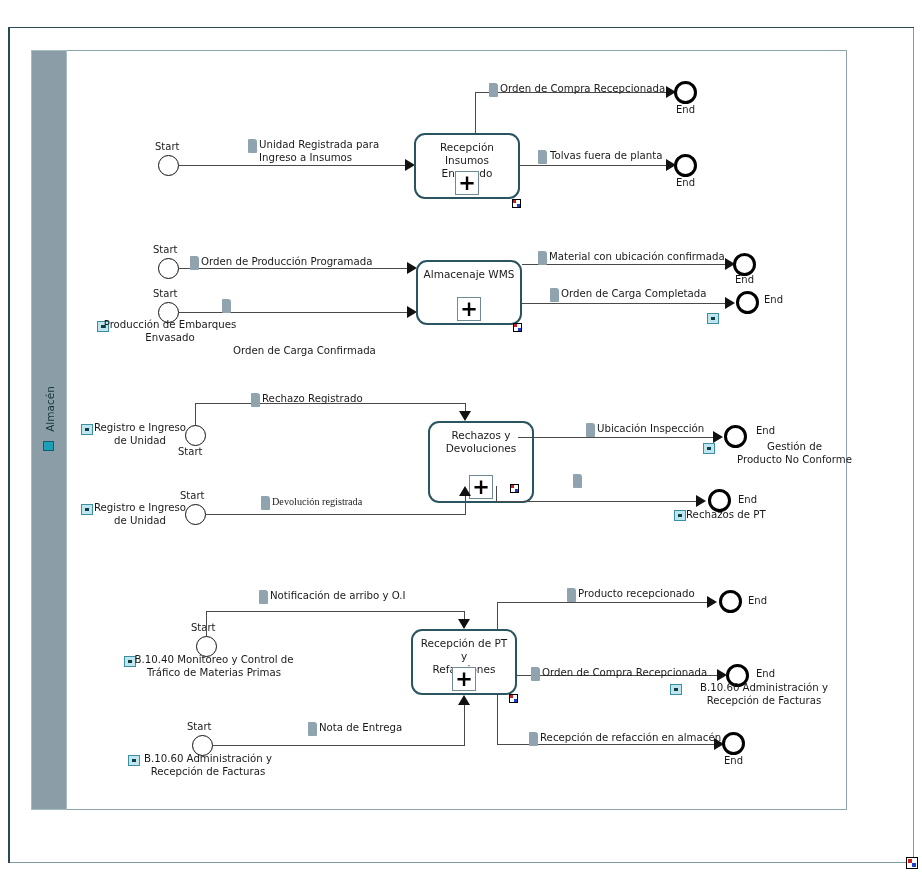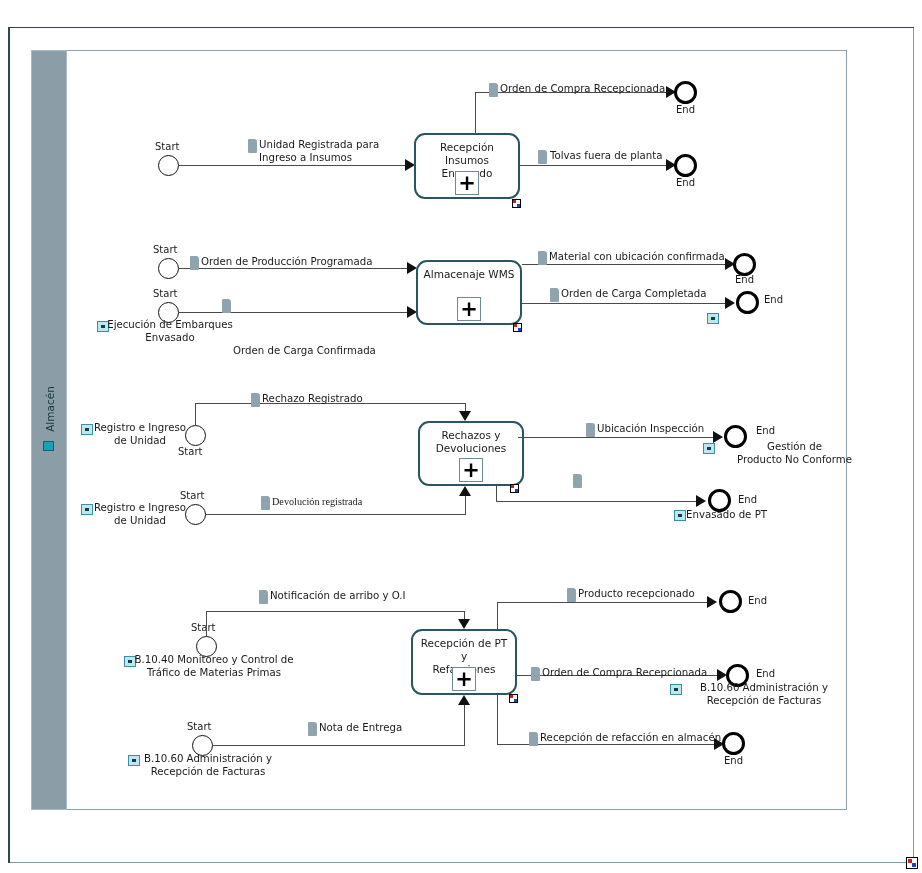--- a/index.html
+++ b/index.html
@@ -323,21 +323,21 @@
   <div class="doc-icon" style="left:190px; top:256px;"></div>
   <div class="flow-label" style="left:201px; top:256px;">Orden de Producción Programada</div>
 
   <div class="start-ev" style="left:158px; top:302px;"></div>
   <div class="ev-caption" style="left:153px; top:288px;">Start</div>
   <div class="ln h" style="left:179px; top:312px; width:232px;"></div>
   <div class="arrow-r" style="left:407px; top:306px;"></div>
   <div class="doc-icon" style="left:222px; top:299px;"></div>
   <div class="flow-label" style="left:233px; top:299px;margin-top:46px;">Orden de Carga Confirmada</div>
   <div class="link-icon" style="left:97px; top:321px;"></div>
-  <div class="link-ref center" style="left:100px; top:319px; width:140px;">Ejecución de Embarques
+  <div class="link-ref center" style="left:100px; top:319px; width:140px;">Producción de Embarques
 Envasado</div>
 
   <div class="task" style="left:416px; top:260px; width:106px; height:65px;">
     <div class="task-label">Almacenaje WMS</div>
     <div class="task-plus">+</div>
   </div>
   <div class="task-marker" style="left:513px; top:323px;">
       <i class="r"></i>
       <i class="b"></i>
     </div>
@@ -363,21 +363,21 @@
   <div class="link-ref center" style="left:85px; top:422px; width:110px;">Registro e Ingreso
 de Unidad</div>
 
   <div class="ln v" style="left:195px; top:403px; height:23px;"></div>
   <div class="ln h" style="left:195px; top:403px; width:271px;"></div>
   <div class="ln v" style="left:465px; top:403px; height:10px;"></div>
   <div class="arrow-d" style="left:459px; top:411px;"></div>
   <div class="doc-icon" style="left:251px; top:393px;"></div>
   <div class="flow-label" style="left:262px; top:393px;">Rechazo Registrado</div>
 
-  <div class="task" style="left:418px; top:421px; width:106px; height:65px;">
+  <div class="task" style="left:428px; top:421px; width:106px; height:82px;">
     <div class="task-label">Rechazos y
 Devoluciones</div>
     <div class="task-plus">+</div>
   </div>
   <div class="task-marker" style="left:510px; top:484px;">
       <i class="r"></i>
       <i class="b"></i>
     </div>
 
   <div class="start-ev" style="left:185px; top:504px;"></div>
@@ -401,21 +401,21 @@
   <div class="link-ref center" style="left:707px; top:441px; width:175px;">Gestión de
 Producto No Conforme</div>
 
   <div class="ln v" style="left:496px; top:486px; height:16px;"></div>
   <div class="ln h" style="left:496px; top:501px; width:204px;"></div>
   <div class="arrow-r" style="left:696px; top:495px;"></div>
   <div class="doc-icon" style="left:573px; top:474px;"></div>
   <div class="end-ev" style="left:708px; top:489px;"></div>
   <div class="ev-caption" style="left:738px; top:494px;">End</div>
   <div class="link-icon" style="left:674px; top:510px;"></div>
-  <div class="link-ref" style="left:686px; top:509px;">Envasado de PT</div>
+  <div class="link-ref" style="left:686px; top:509px;">Rechazos de PT</div>
 
   <div class="start-ev" style="left:196px; top:636px;"></div>
   <div class="ev-caption" style="left:191px; top:622px;">Start</div>
   <div class="link-icon" style="left:124px; top:656px;"></div>
   <div class="link-ref center" style="left:129px; top:654px; width:170px;">B.10.40 Monitoreo y Control de
 Tráfico de Materias Primas</div>
 
   <div class="ln v" style="left:206px; top:611px; height:26px;"></div>
   <div class="ln h" style="left:206px; top:611px; width:259px;"></div>
   <div class="ln v" style="left:464px; top:611px; height:10px;"></div>

